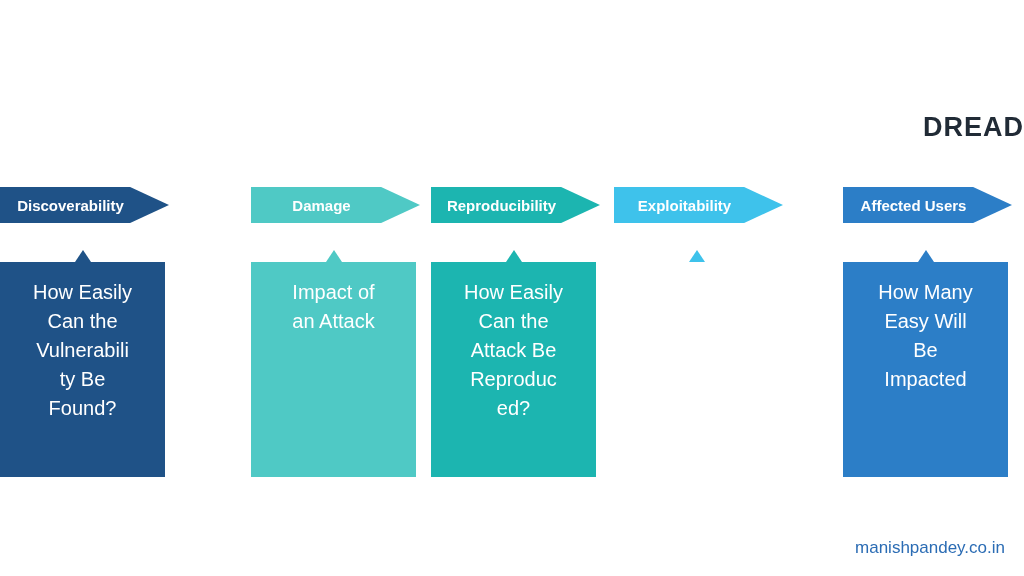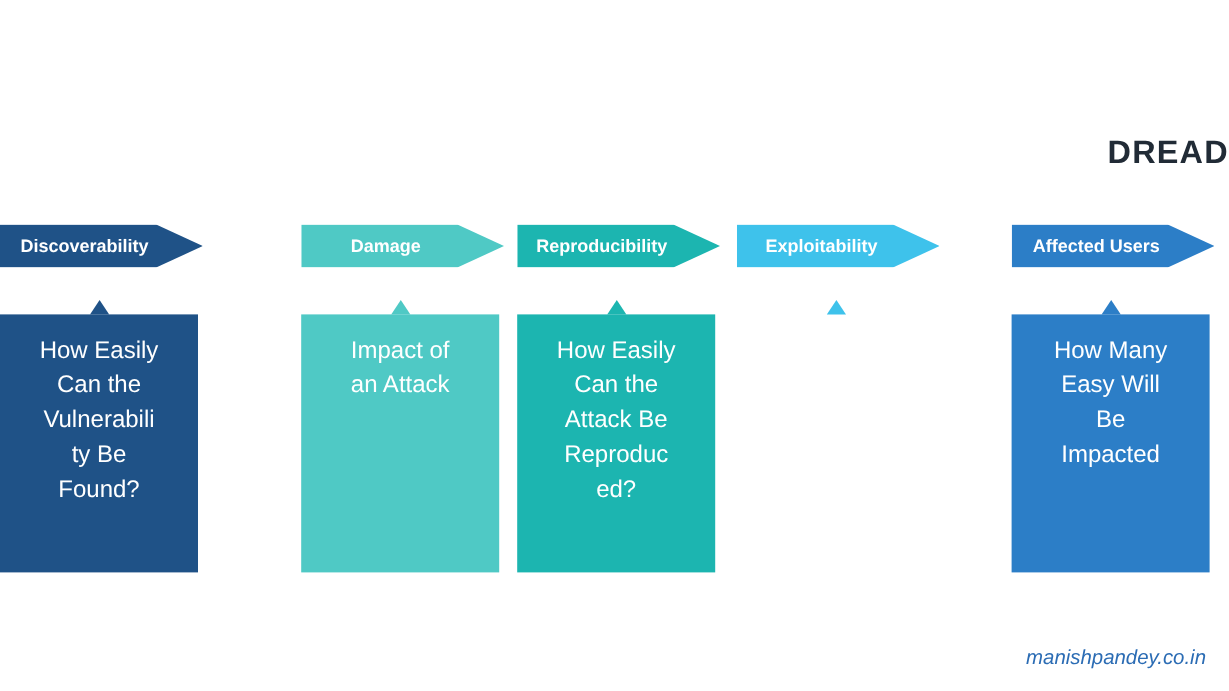--- a/index.html
+++ b/index.html
@@ -75,21 +75,20 @@
     font-size: 20px;
     line-height: 29px;
     text-align: center;
     white-space: pre-line;
   }
   .footer {
     position: absolute;
     top: 538px;
     right: 19px;
     font-size: 17px;
-    font-style: italic;
     color: #2b6cb4;
   }
 </style>
 </head>
 <body>
 
 <div class="canvas">
 
   <div class="title" style="color: rgb(33, 43, 54);">DREAD</div>
 

